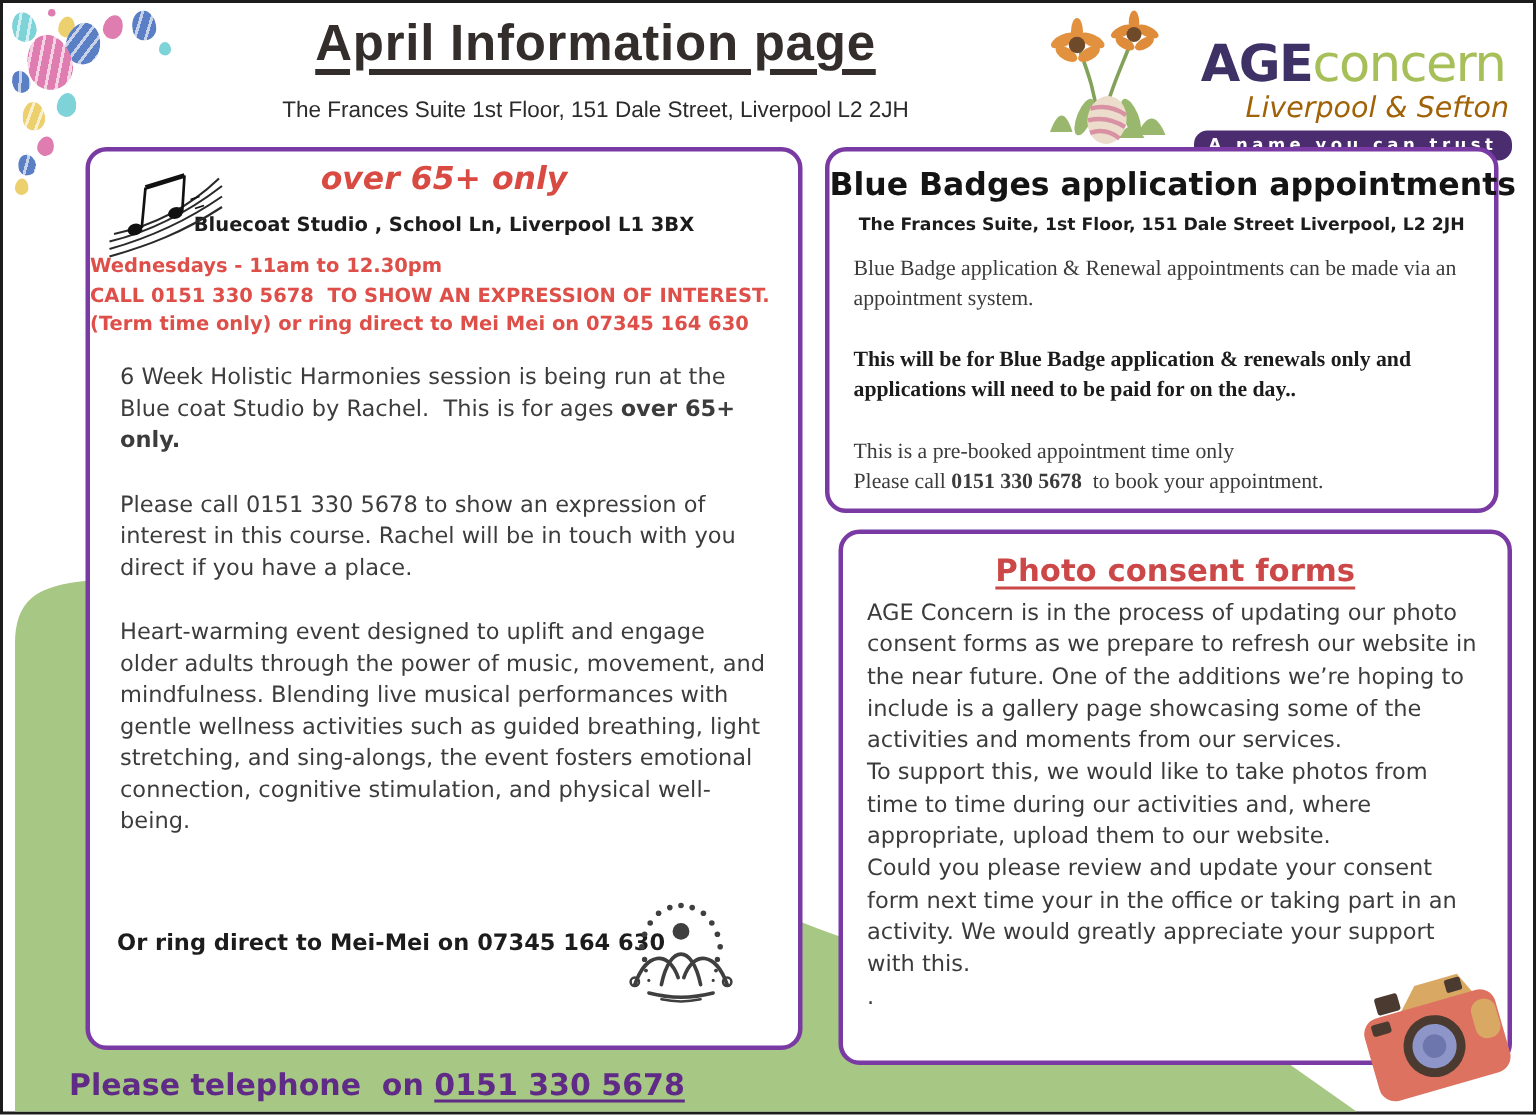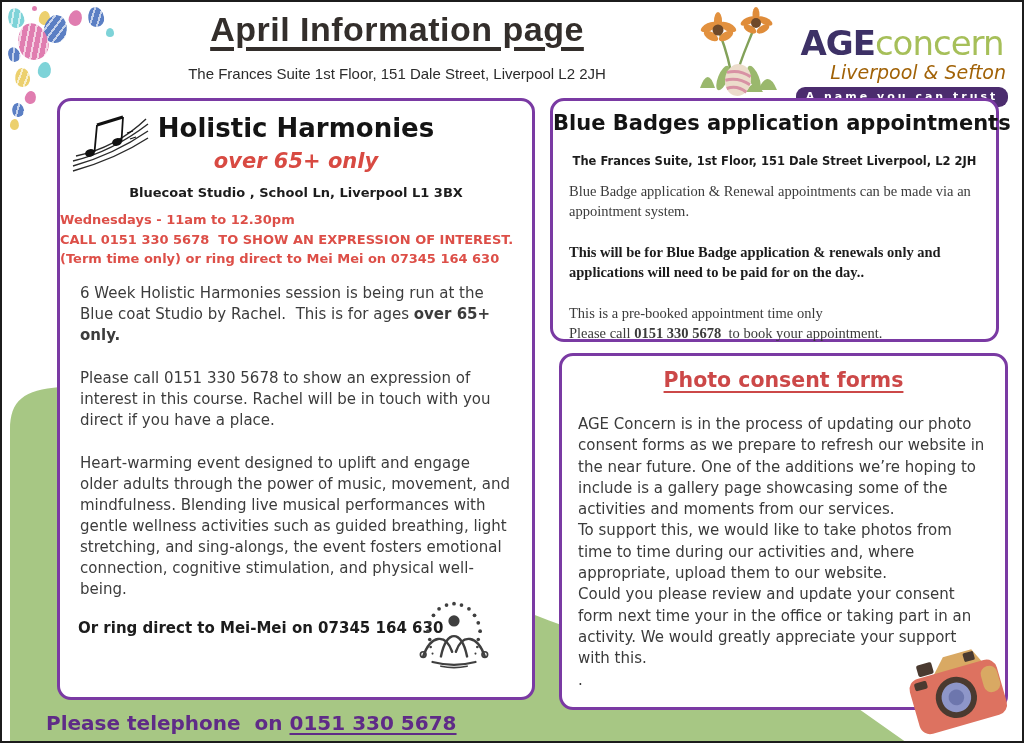--- a/index.html
+++ b/index.html
@@ -46,29 +46,29 @@
   .hh-age{text-align:center; font-size:21px; font-weight:700; font-style:italic; color:#d84a42; margin-top:6px;}
   .hh-venue{text-align:center; font-size:13px; font-weight:700; color:#1c1c1c; margin-top:12px;}
   .hh-red{margin-top:10px; text-align:left; font-size:13px; font-weight:700; color:#dd4f48; line-height:1.5; white-space:nowrap;}
   .hh-body{padding:0 20px; font-size:15px; line-height:1.4; color:#3c3c3c;}
   .hh-body p{margin:14px 0 0;}
   .hh-body p + p{margin-top:22px;}
   .hh-ring{position:absolute; left:18px; bottom:60px; font-size:15px; font-weight:700; color:#1c1c1c;}
   .lotus{position:absolute; right:36px; bottom:22px;}
   
   .bb-title{margin:10px 0 0; text-align:center; font-size:21px; font-weight:700; color:#141414; white-space:nowrap;}
-  .bb-sub{text-align:center; font-size:11.5px; font-weight:700; color:#1c1c1c; margin-top:19px;}
+  .bb-sub{text-align:center; font-size:11.5px; font-weight:700; color:#1c1c1c; margin-top:7px;}
   .bb-body{padding:0 16px; font-size:14.5px; line-height:1.4;font-family:Liberation Serif, serif;}
   .bb-body .p1{margin-top:13px;}
   .bb-body .p2{margin-top:20px; font-weight:700; color:#1c1c1c;}
   .bb-body .p3{margin-top:21px;}
   
   .pc-title{margin:12px 0 0; text-align:center; font-size:20.5px; font-weight:700; color:#cc4848;
             text-decoration:underline; text-decoration-thickness:2px; text-underline-offset:4px;}
-  .pc-body{padding:22px 16px 0; font-size:15px; line-height:1.42;}
+  .pc-body{padding:6px 16px 0; font-size:15px; line-height:1.42;}
   .pc-body p{margin:0;}
   .camera{position:absolute; right:-12px; bottom:-38px; z-index:4;}
   
   .footer{position:absolute; left:44px; top:709px; z-index:4; font-size:20px; font-weight:700; color:#5f2b87;}
   .footer .phone{text-decoration:underline; text-decoration-thickness:2px; text-underline-offset:3px;}
 </style>
 </head>
 <body>
 
 <div class="page">
@@ -151,21 +151,20 @@
           <path d="M6 45 C 30 40 54 29 76 8"></path>
         </g>
         <ellipse cx="20" cy="42" rx="5" ry="3.8" fill="#111" transform="rotate(-18 20 42)"></ellipse>
         <path d="M24.5 41 L27 14" stroke="#111" stroke-width="1.8" fill="none"></path>
         <ellipse cx="47" cy="31" rx="5" ry="3.8" fill="#111" transform="rotate(-18 47 31)"></ellipse>
         <path d="M51.5 30 L53 6" stroke="#111" stroke-width="1.8" fill="none"></path>
         <path d="M27 14 L53 6" stroke="#111" stroke-width="3" fill="none"></path>
         <path d="M57 22 l6 -2 M60 28 l6 -2" stroke="#111" stroke-width="1.2"></path>
       </svg>
     </div>
-    <h2 class="hh-title">Holistic Harmonies</h2>
     <div class="hh-age">over 65+ only</div>
     <div class="hh-venue">Bluecoat Studio , School Ln, Liverpool L1 3BX</div>
     <div class="hh-red">
       <div>Wednesdays - 11am to 12.30pm</div>
       <div class="prewrap">CALL 0151 330 5678  TO SHOW AN EXPRESSION OF INTEREST.</div>
       <div>(Term time only) or ring direct to Mei Mei on 07345 164 630</div>
     </div>
     <div class="hh-body">
       <p class="prewrap"><span>6 Week Holistic Harmonies session is being run at the Blue coat Studio by Rachel.  This is for ages </span><b>over 65+ only.</b></p>
       <p>Please call 0151 330 5678 to show an expression of interest in this course. Rachel will be in touch with you direct if you have a place.</p>

